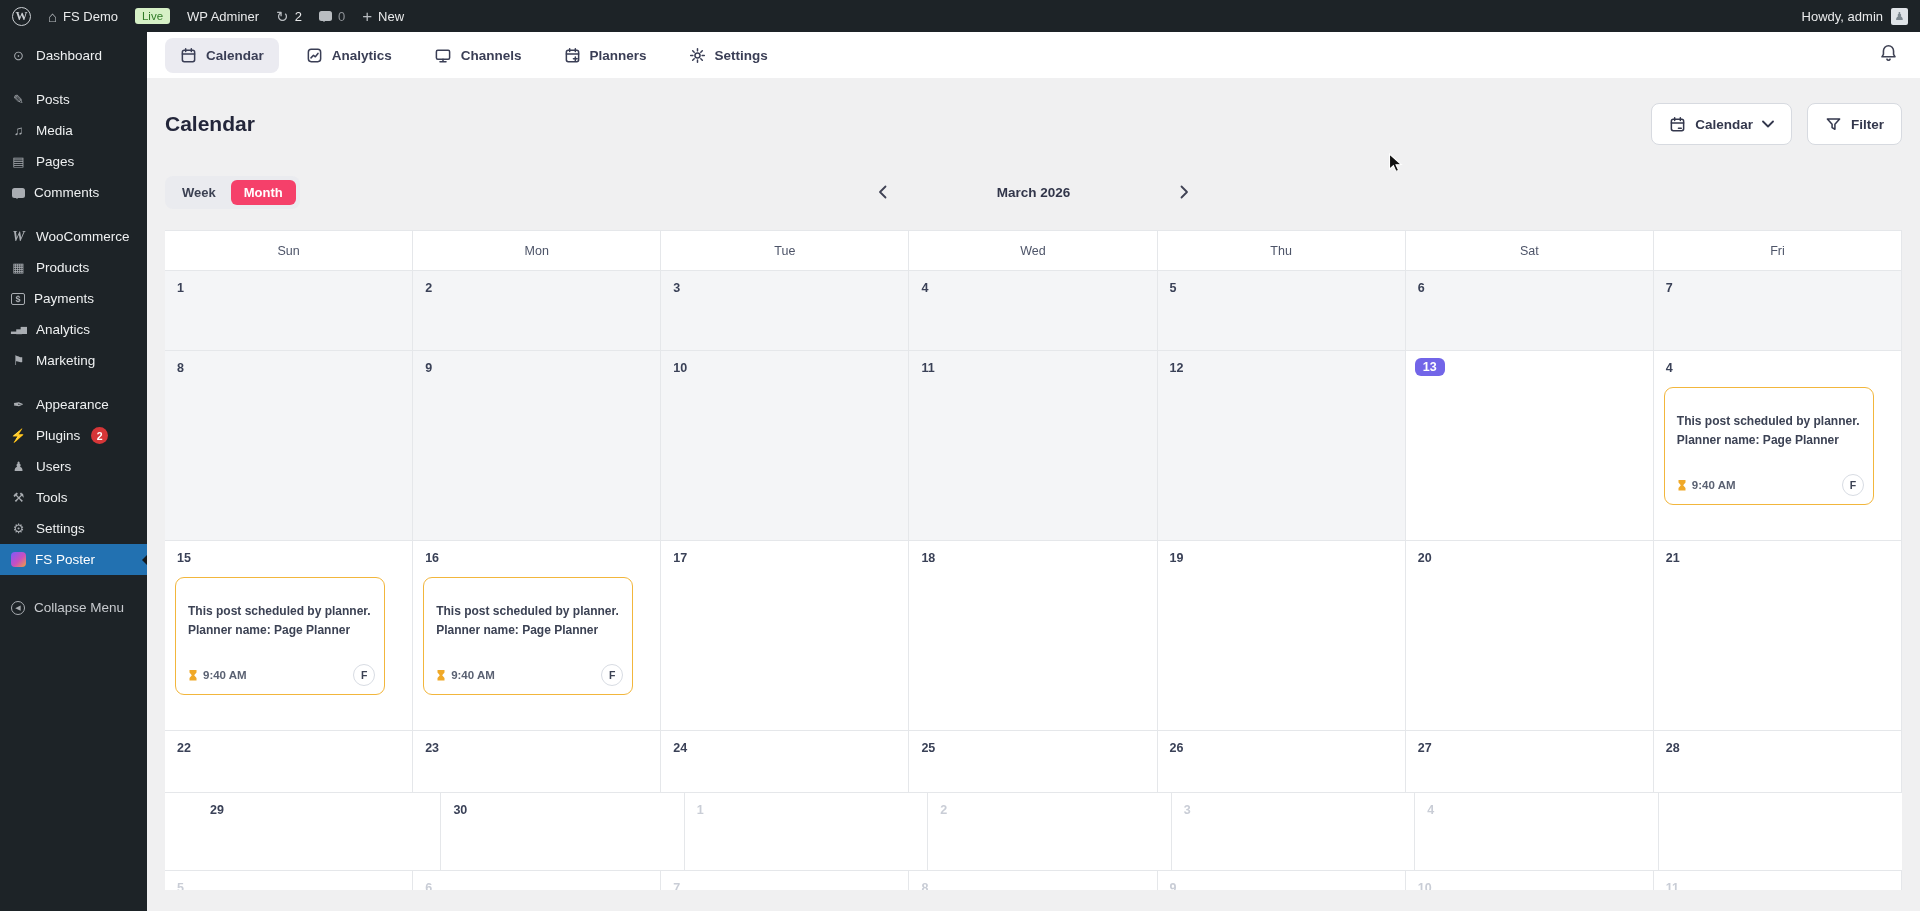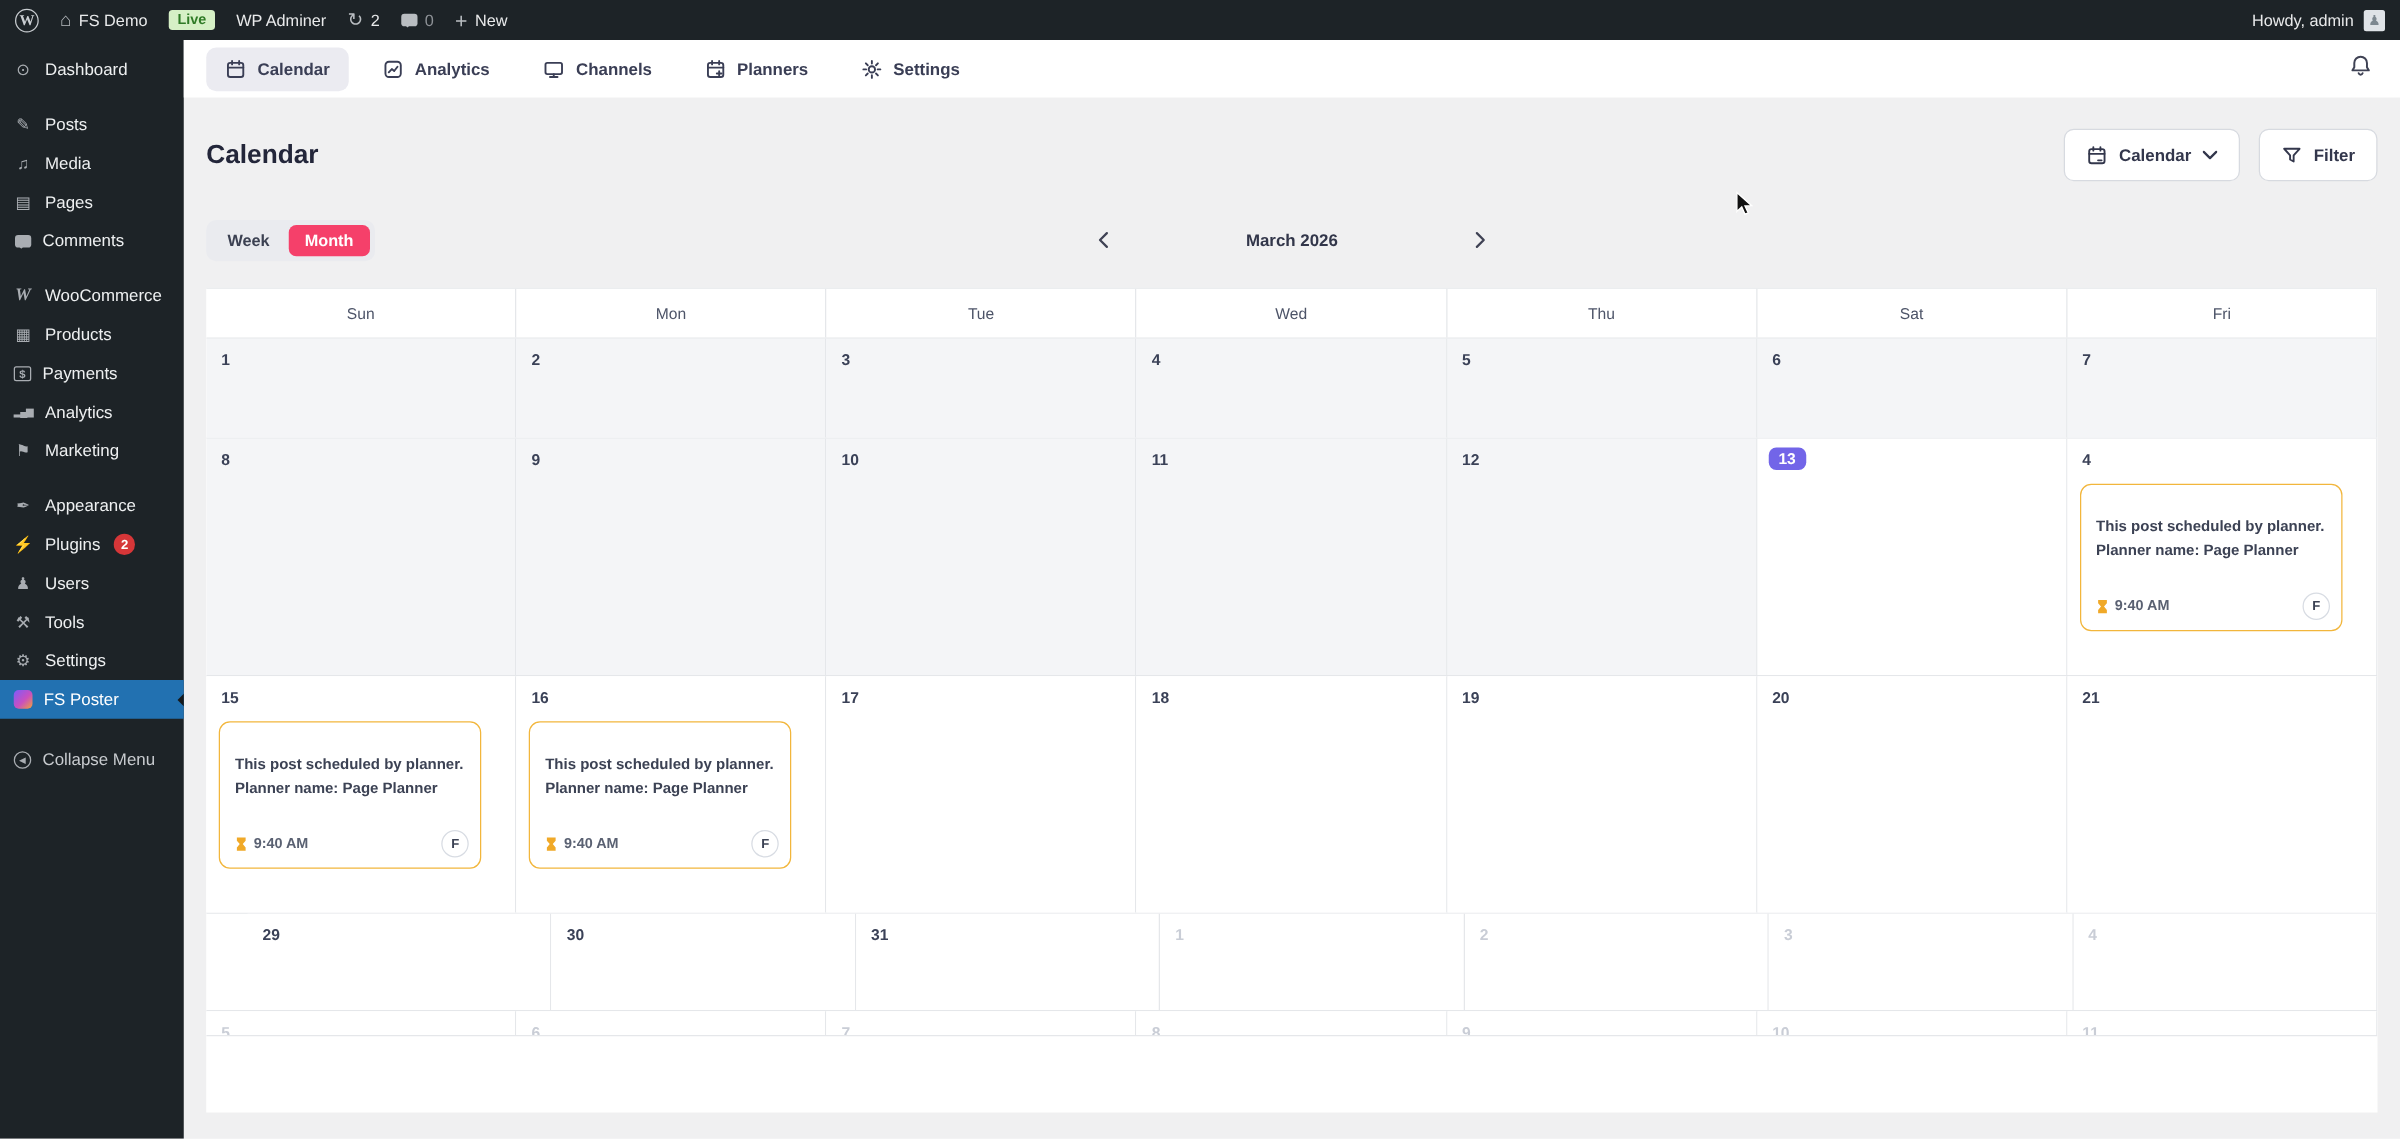--- a/index.html
+++ b/index.html
@@ -9,21 +9,21 @@
   
   #adminbar { position:absolute; top:0; left:0; right:0; height:32px; background:#1d2327;
     display:flex; align-items:center; padding:0 12px; color:#e9eaeb; font-size:13px; z-index:50; }
   .ab-left { display:flex; align-items:center; gap:17px; }
   .ab-item { display:flex; align-items:center; gap:6px; cursor:pointer; white-space:nowrap; }
   .wp-logo { width:19px; height:19px; border:1.7px solid #c9cdd1; border-radius:50%;
     display:flex; align-items:center; justify-content:center; color:#c9cdd1;
     font-family:"Liberation Serif", serif; font-size:12px; font-weight:bold; }
   .ab-ico { color:#b8bcc0; font-size:15px; line-height:1; }
   .live-badge { background:var(--live-badge-bg); color:var(--live-badge-text); font-size:11.5px;
-    font-weight:bold; padding:2px 7px; border-radius:3px; }
+    font-weight:normal; padding:2px 7px; border-radius:3px; }
   .bubble { position:relative; display:inline-block; width:13px; height:10px;
     background:currentColor; border-radius:2.5px; }
   .bubble::after { content:""; position:absolute; left:2px; bottom:-4px;
     border:3px solid transparent; border-top-color:currentColor; }
   .dim { color:#8d9196; }
   .ab-right { margin-left:auto; display:flex; align-items:center; gap:8px; cursor:pointer; }
   .avatar { width:17px; height:17px; background:#dfe3e7; border-radius:2px; color:#7d8890;
     display:flex; align-items:center; justify-content:center; font-size:11px; }
 
   
@@ -420,29 +420,49 @@
           <div class="cal-cell current">
             <span class="daynum">19</span>
           </div>
           <div class="cal-cell current">
             <span class="daynum">20</span>
           </div>
           <div class="cal-cell current">
             <span class="daynum">21</span>
           </div>
         </div>
+        <div class="cal-row" style="height: 62px;">
+          <div class="cal-cell current">
+            <span class="daynum">22</span>
+          </div>
+          <div class="cal-cell current">
+            <span class="daynum">23</span>
+          </div>
+          <div class="cal-cell current">
+            <span class="daynum">24</span>
+          </div>
+          <div class="cal-cell current">
+            <span class="daynum">25</span>
+          </div>
+          <div class="cal-cell current">
+            <span class="daynum">26</span>
+          </div>
+          <div class="cal-cell current">
+            <span class="daynum">27</span>
+          </div>
+          <div class="cal-cell current">
+            <span class="daynum">28</span>
+          </div>
+        </div>
         <div class="cal-row" style="height: 78px; padding-left: 33px;">
           <div class="cal-cell current">
             <span class="daynum">29</span>
           </div>
           <div class="cal-cell current">
             <span class="daynum">30</span>
-          </div>
-          <div class="cal-cell current">
-            <span class="daynum">31</span>
           </div>
           <div class="cal-cell next">
             <span class="daynum">1</span>
           </div>
           <div class="cal-cell next">
             <span class="daynum">2</span>
           </div>
           <div class="cal-cell next">
             <span class="daynum">3</span>
           </div>

